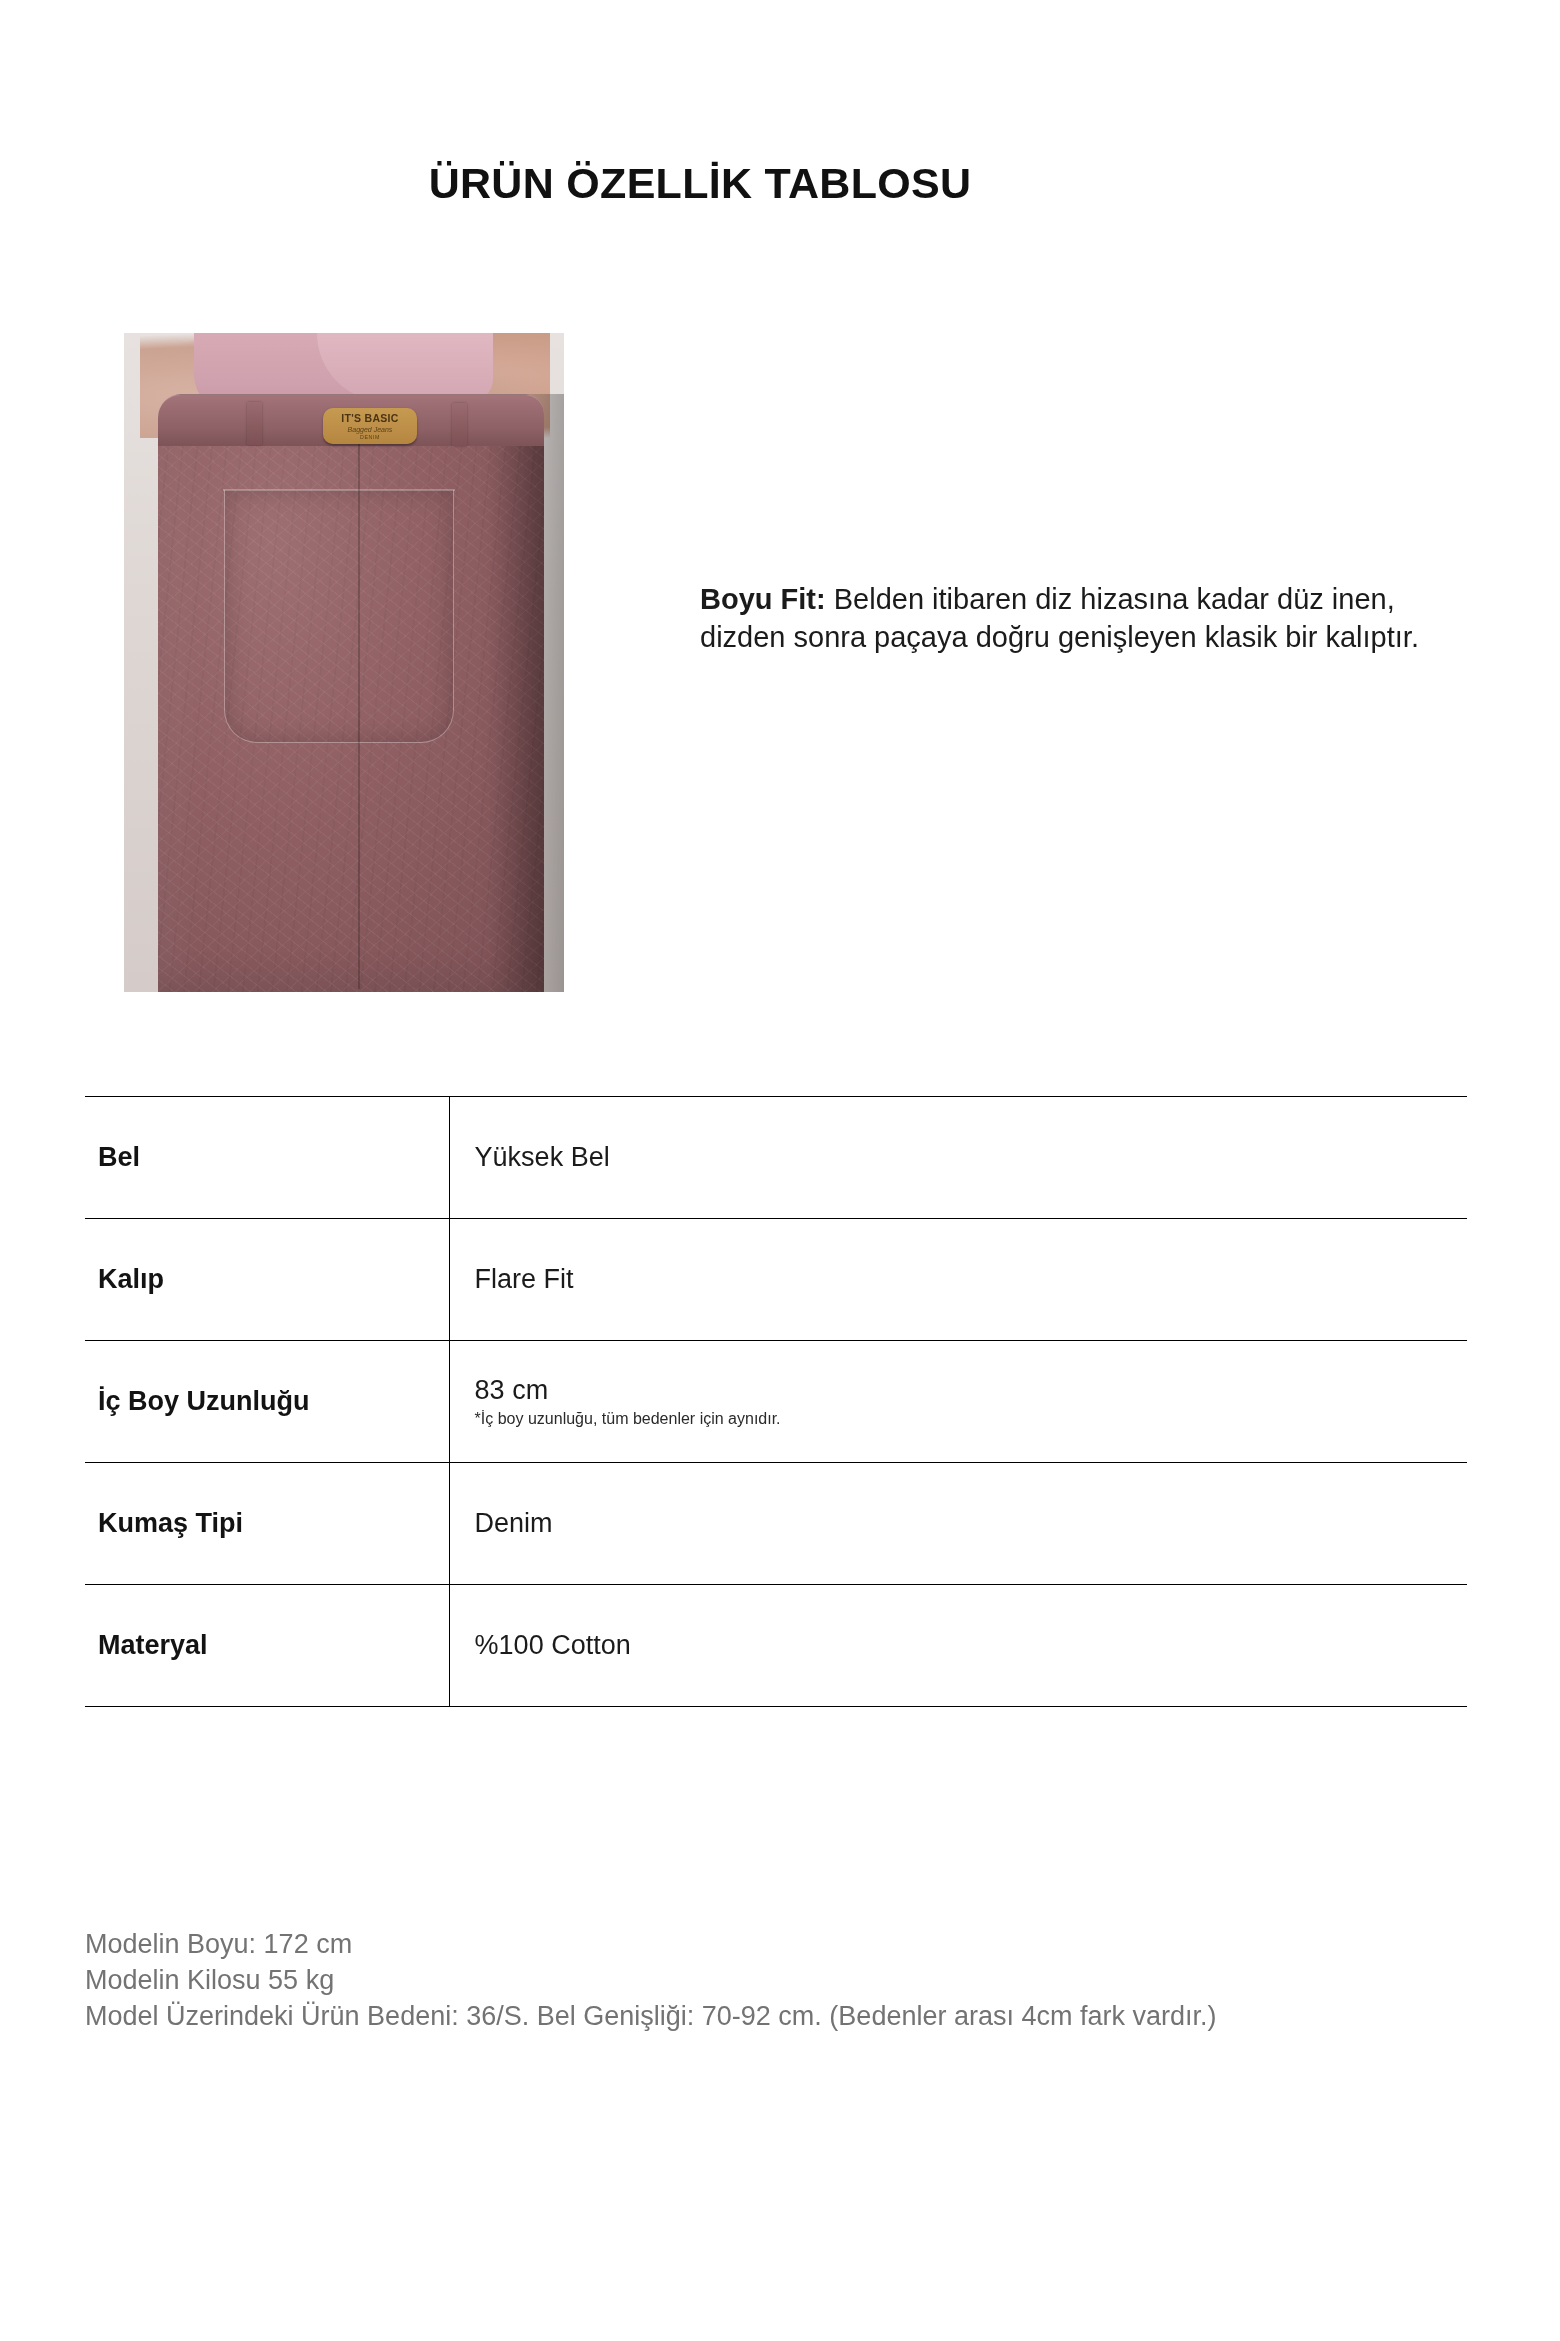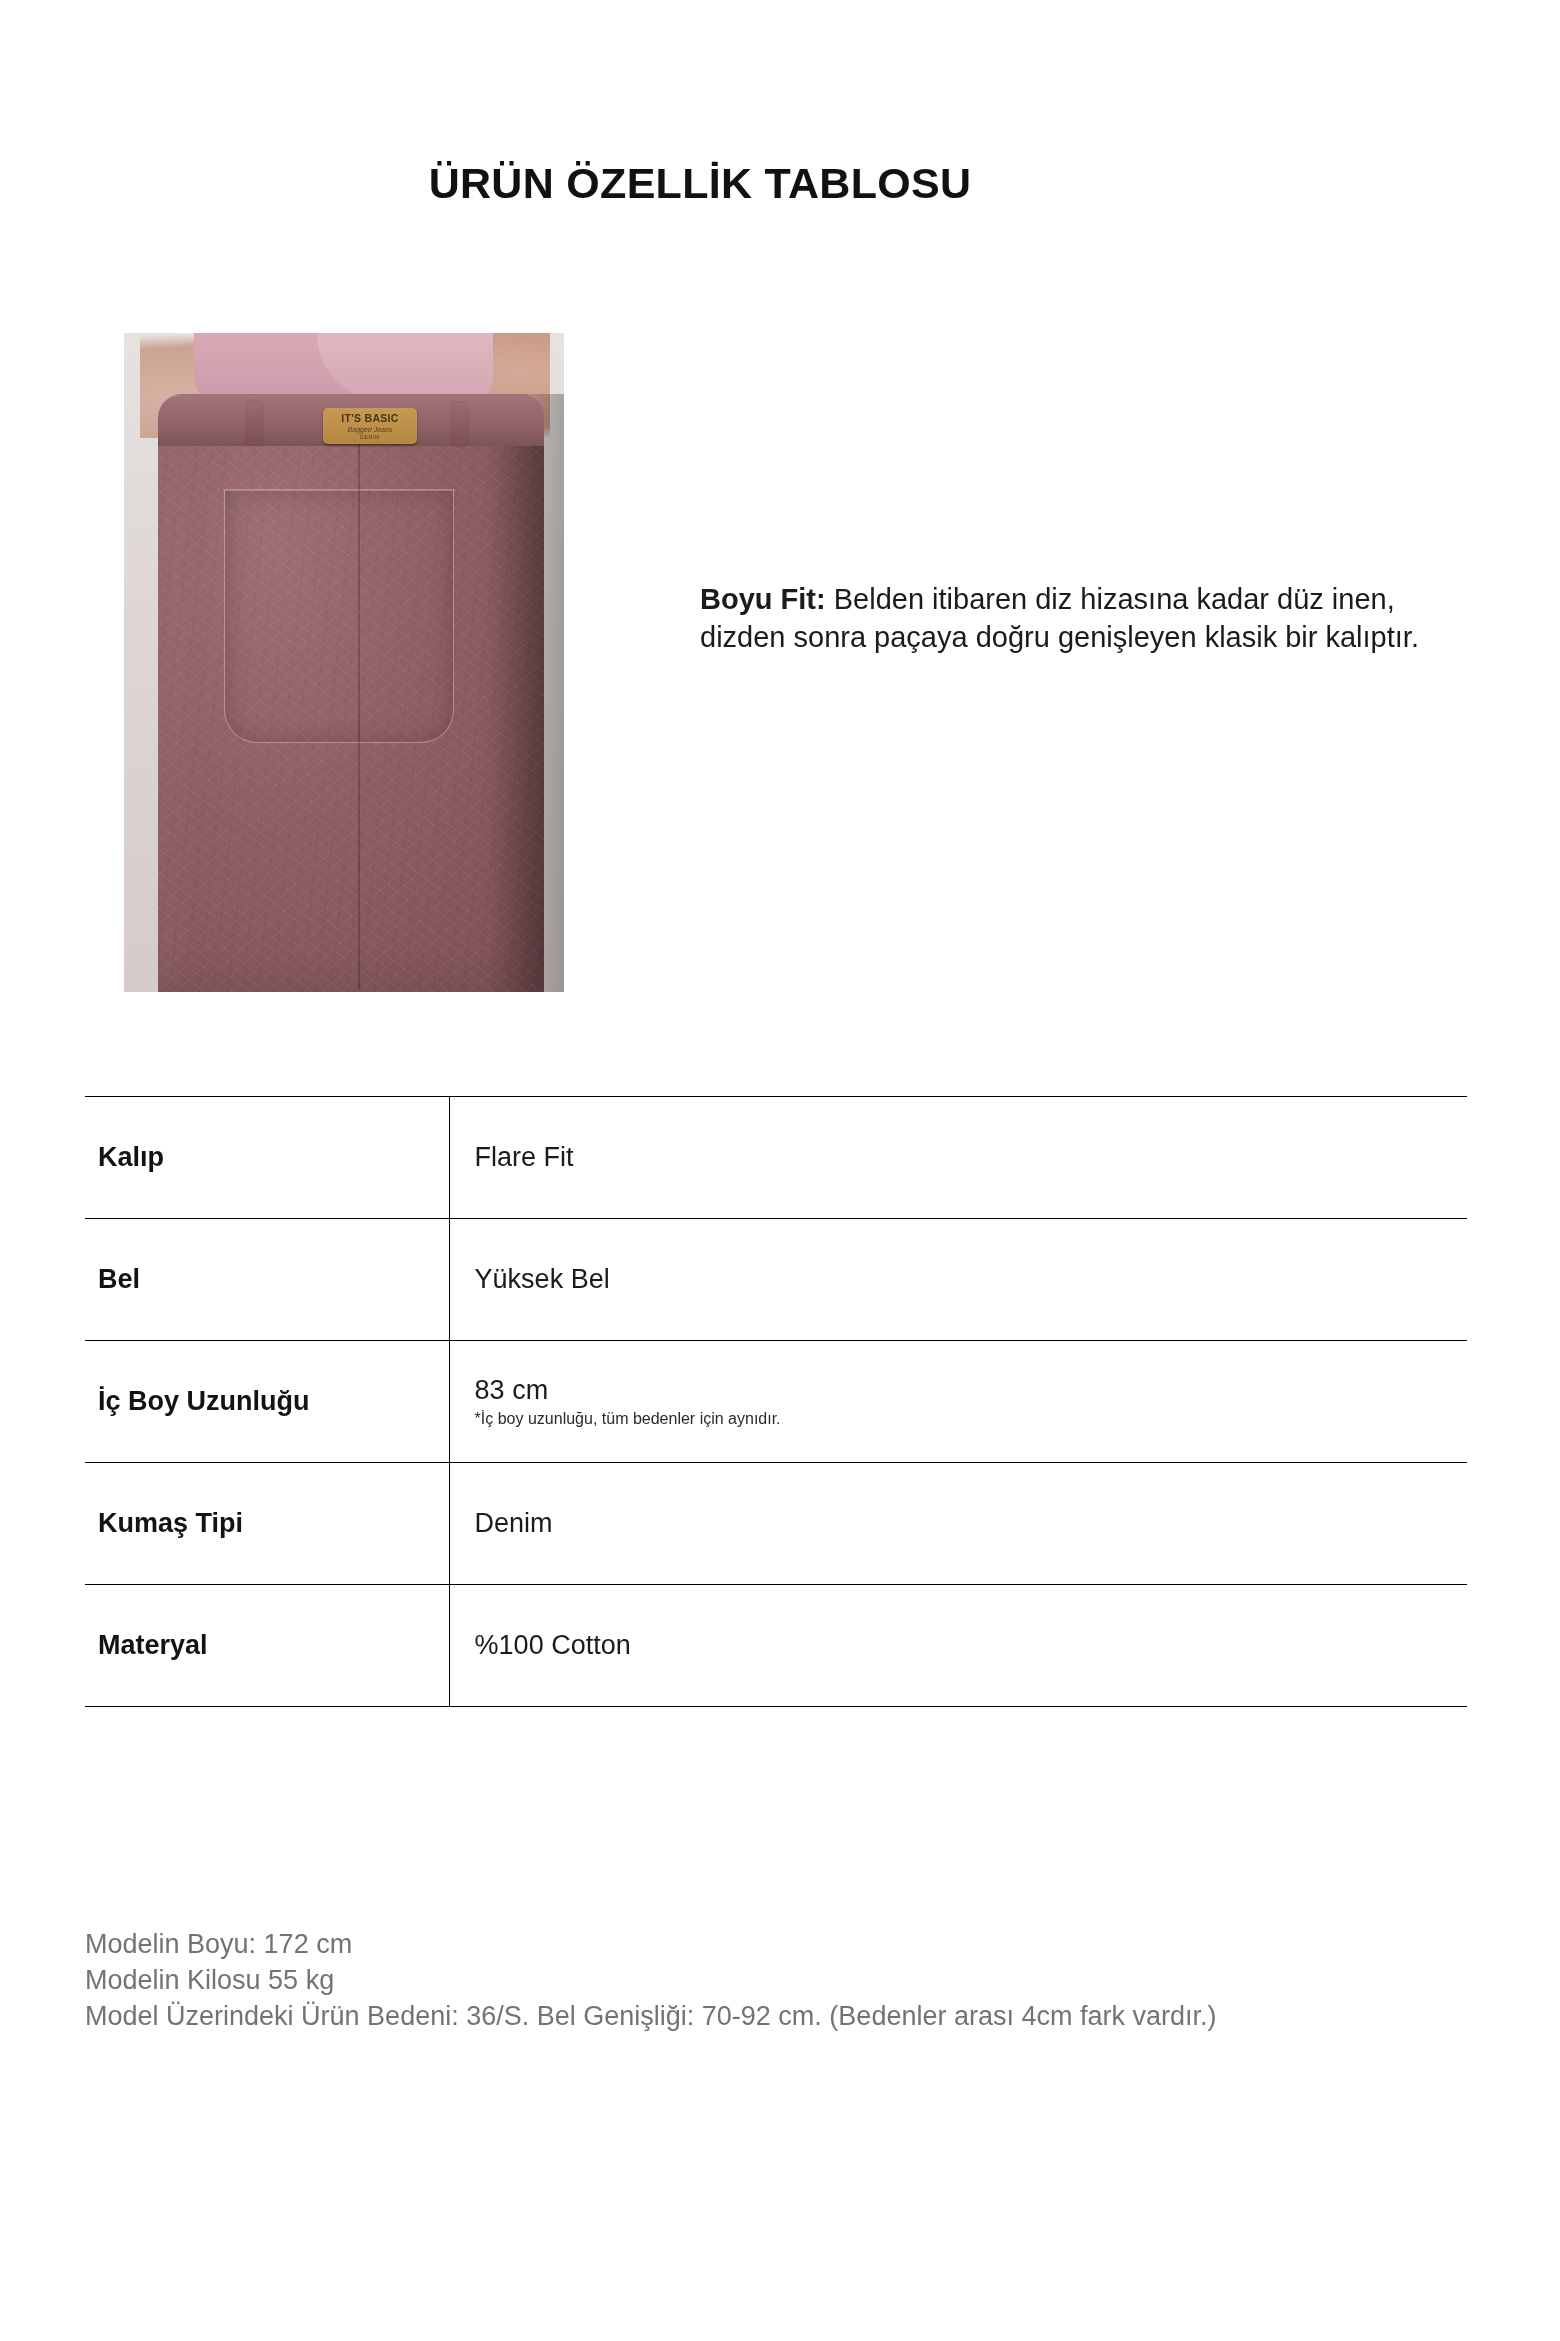--- a/index.html
+++ b/index.html
@@ -116,21 +116,21 @@
     border-bottom: 1.8px solid rgba(0,0,0,0.25);
     border-radius: 23.4px 20px 0 0;
   }
   .brand-patch {
     position: absolute;
     left: 199px;
     top: 75px;
     width: 94px;
     height: 36px;
     background: linear-gradient(180deg, #c79a52 0%, #b5863f 100%);
-    border-radius: 5px;
+    border-radius: 10px;
     box-shadow: 0 1.2px 2.3px rgba(0,0,0,0.35);
     display: flex;
     flex-direction: column;
     align-items: center;
     justify-content: center;
     gap: 1.2px;
   }
   .brand-patch .bp1 {
     font-size: 10.5px;
     font-weight: bold;
@@ -290,29 +290,29 @@
     <div class="seam-v" style="left:234px;"></div>
   </div>
 
   <div class="fit-desc">
     <b>Boyu Fit:</b><span> Belden itibaren diz hizasına kadar düz inen, dizden sonra paçaya doğru genişleyen klasik bir kalıptır.</span>
   </div>
 
   <table class="spec-table">
     <tbody>
       <tr>
+        <td class="c-label">Bel</td>
+        <td class="c-value">
+          <span>Yüksek Bel</span>
+        </td>
+      </tr>
+      <tr>
         <td class="c-label">Kalıp</td>
         <td class="c-value">
           <span>Flare Fit</span>
-        </td>
-      </tr>
-      <tr>
-        <td class="c-label">Bel</td>
-        <td class="c-value">
-          <span>Yüksek Bel</span>
         </td>
       </tr>
       <tr>
         <td class="c-label">İç Boy Uzunluğu</td>
         <td class="c-value">
           <span>83 cm</span>
           <span class="note">*İç boy uzunluğu, tüm bedenler için aynıdır.</span>
         </td>
       </tr>
       <tr>

